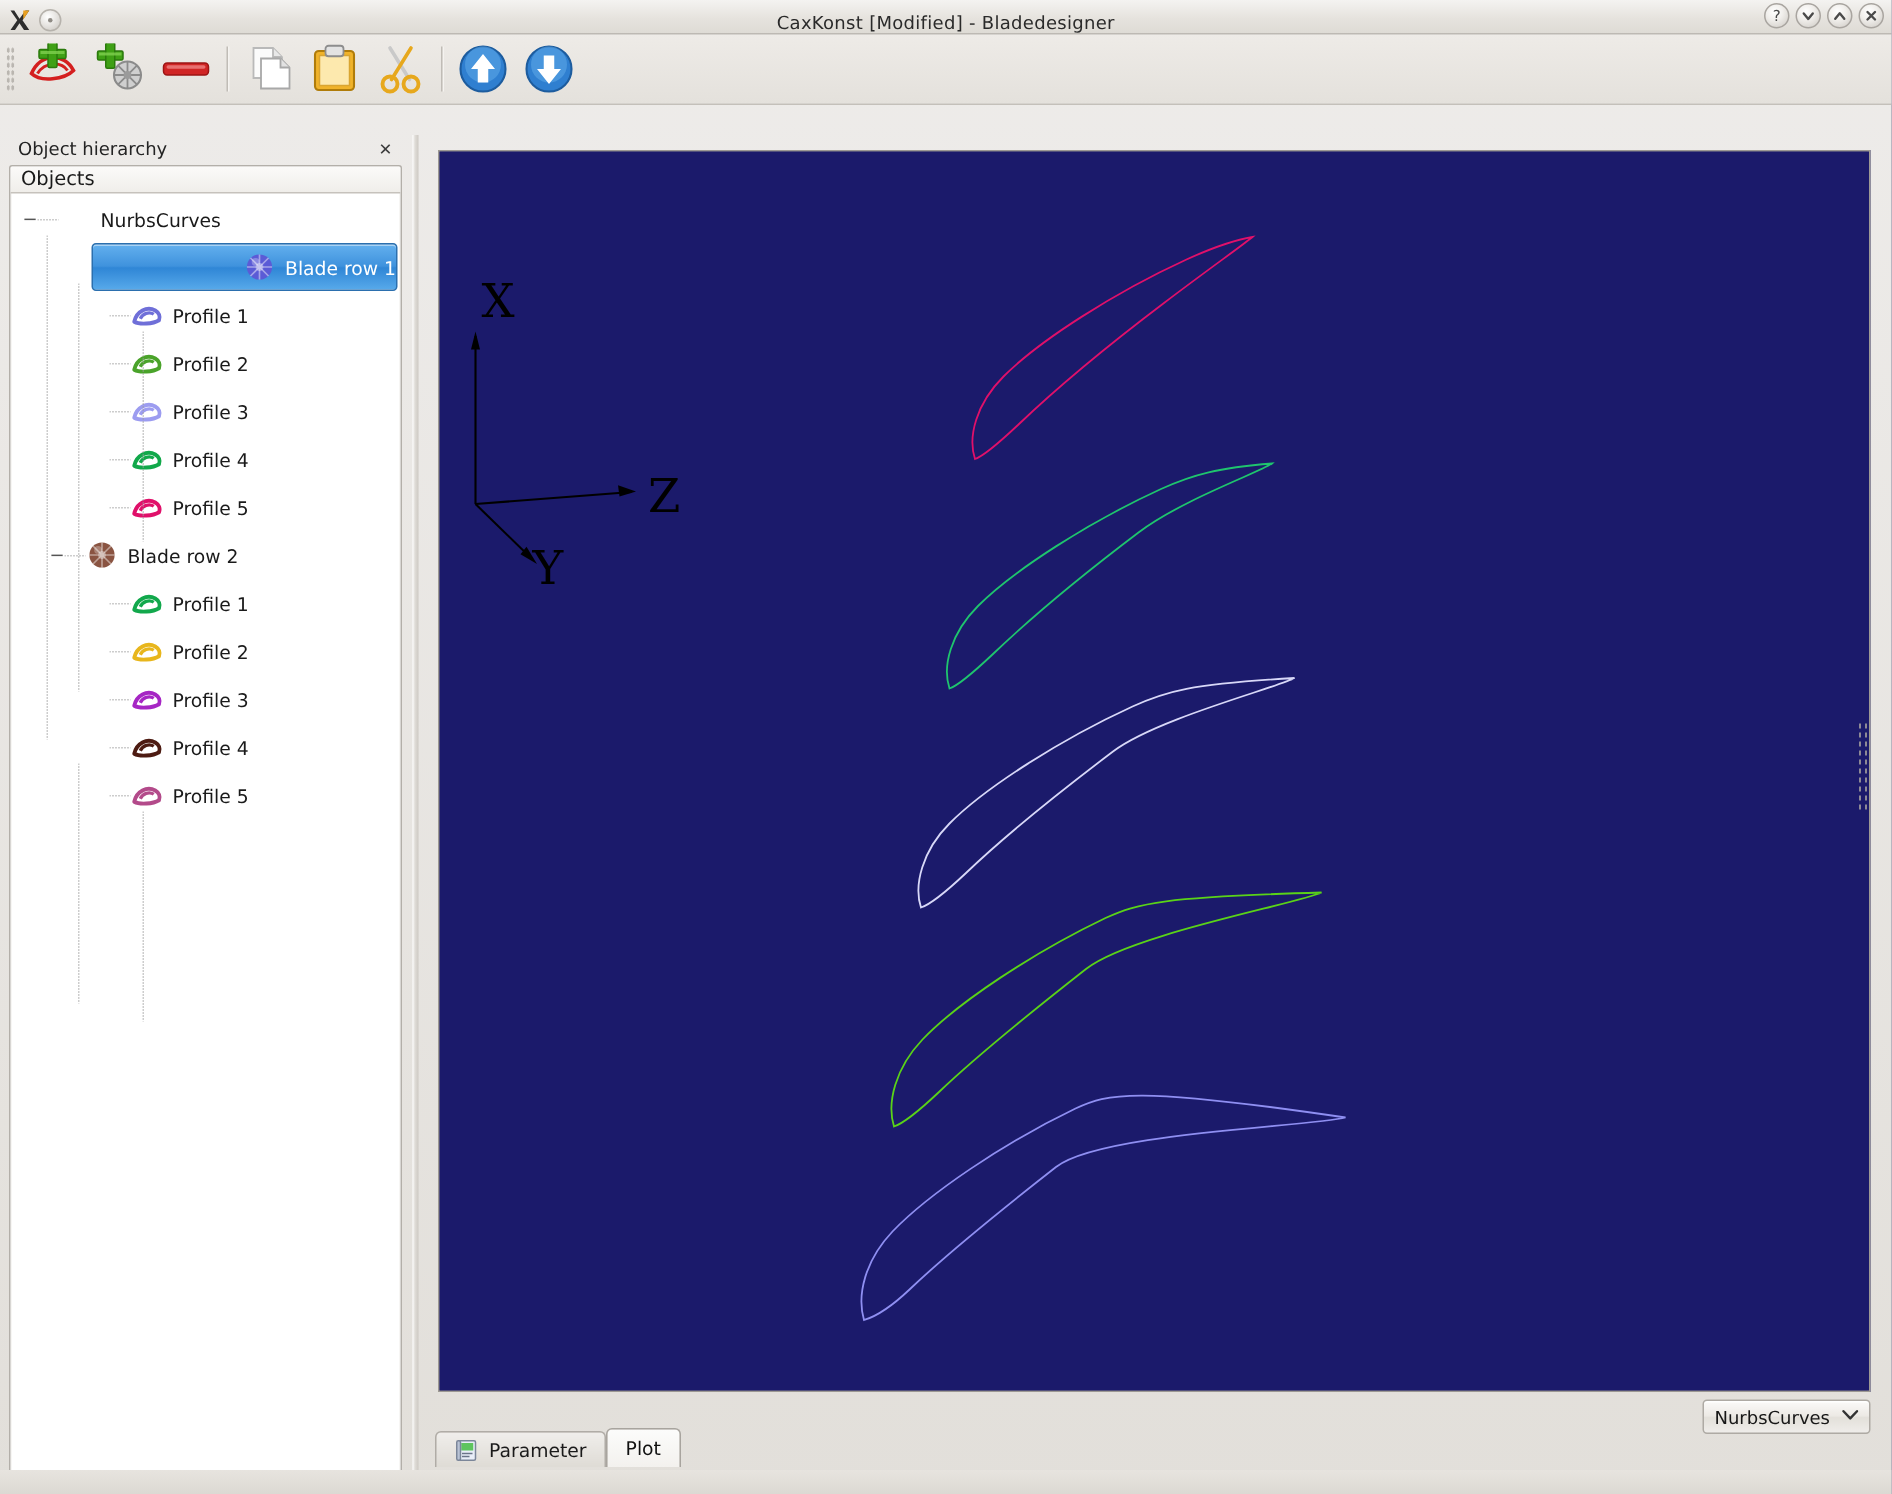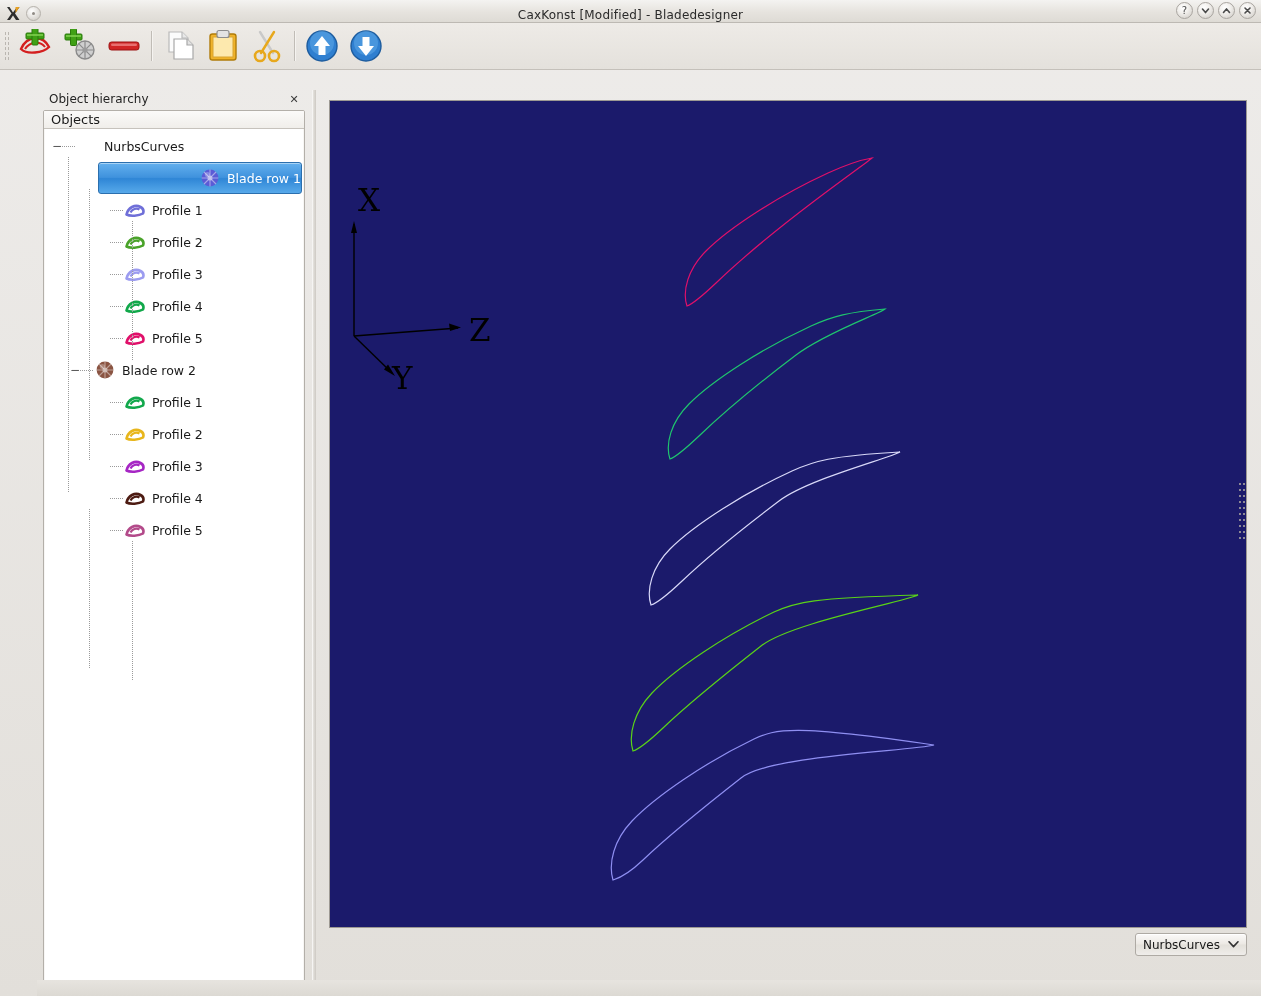--- a/index.html
+++ b/index.html
@@ -84,21 +84,21 @@
   }
   .tbutton {
     width:42px; height:42px;
     display:flex; align-items:center; justify-content:center;
     border:1px solid transparent; border-radius:3px;
   }
   .tsep { width:1px; height:30px; background:#c0bcb6; margin:0 5px; box-shadow:1px 0 0 #f5f3f0; }
 
   
   .body {
-    position:absolute; top:90px; left:0; right:0; bottom:0;margin-left:37px;
+    position:absolute; top:90px; left:0; right:0; bottom:0;
   }
 
   
   .dock {
     position:absolute; left:6px; top:0; width:262px; bottom:4px;
   }
   .dock-head {
     height:18px; display:flex; align-items:center;
     padding: 0 4px 0 6px; font-size:12px; color:#242424;
   }
@@ -561,16 +561,32 @@
           <span>NurbsCurves</span>
           <span class="caret">
             <svg width="11" height="8" viewBox="0 0 11 8">
                 <path d="M1 1.8 L5.5 6.6 L10 1.8" stroke="#333" stroke-width="1.6" fill="none" stroke-linecap="round" stroke-linejoin="round"></path>
               </svg>
           </span>
         </div>
       </div>
     </div>
 
+    <div class="tabstrip">
+      <div class="tab" style="margin-left:289px;">
+        <span class="ticon-sm">
+          <svg width="16" height="16" viewBox="0 0 16 16">
+            <rect x="3" y="1.5" width="11" height="13" rx="1" fill="#e9eef8" stroke="#7b8699" stroke-width="1"></rect>
+            <rect x="4.5" y="3" width="8" height="5" fill="#5ec45e"></rect>
+            <path d="M5 10 h7 M5 12 h5" stroke="#6a7488" stroke-width="1"></path>
+            <rect x="1.5" y="1.5" width="2.5" height="13" rx="1" fill="#b9c3d6" stroke="#7b8699" stroke-width="1"></rect>
+          </svg>
+        </span>
+        <span>Parameter</span>
+      </div>
+      <div class="tab active">
+        <span>Plot</span>
+      </div>
+    </div>
 
     <div class="statusline"></div>
   </div>
 </div>
 
 </body></html>

